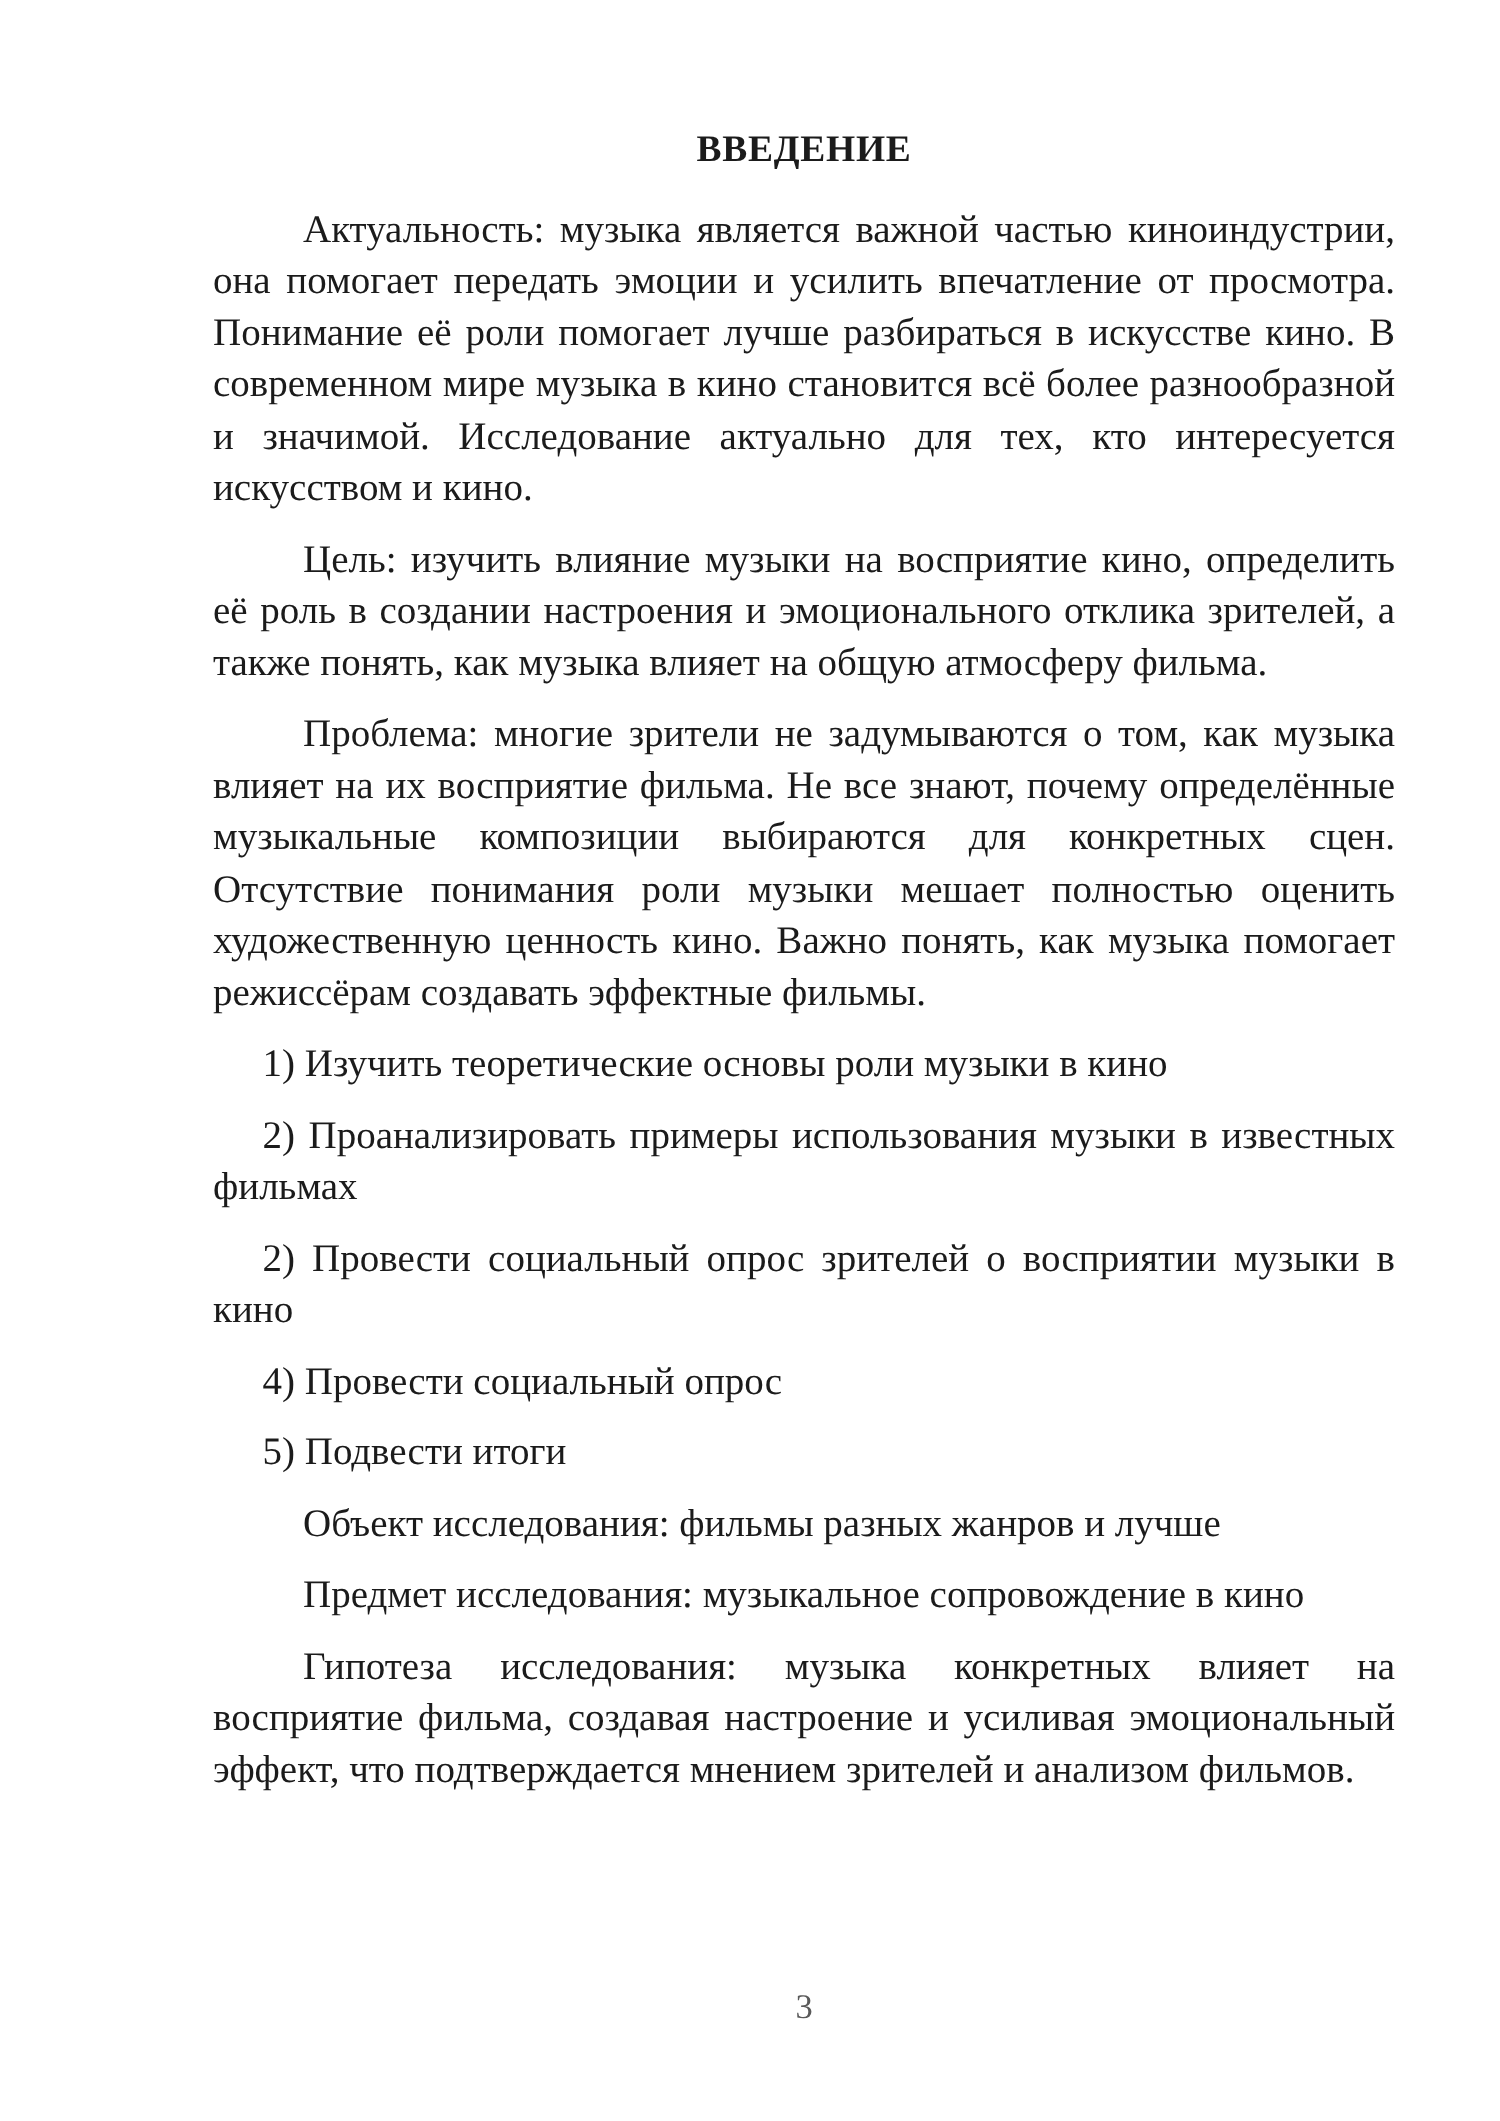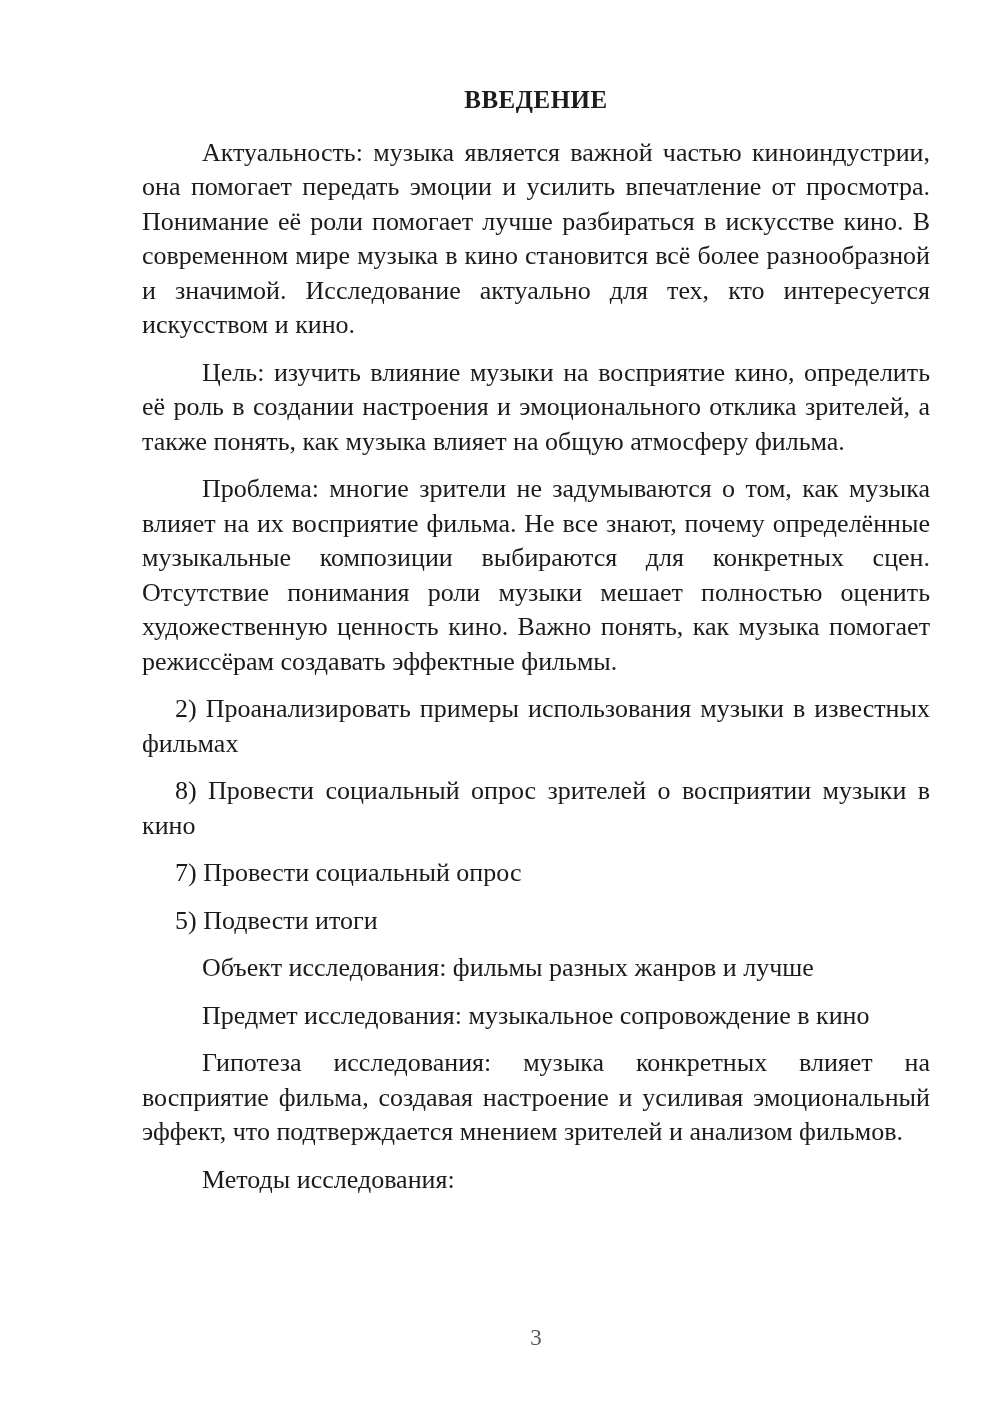--- a/index.html
+++ b/index.html
@@ -62,33 +62,33 @@
   <div class="content">
     <h1 class="doc-title">ВВЕДЕНИЕ</h1>
 
     <p class="para">Актуальность: музыка является важной частью киноиндустрии, она помогает передать эмоции и усилить впечатление от просмотра. Понимание её роли помогает лучше разбираться в искусстве кино. В современном мире музыка в кино становится всё более разнообразной и значимой. Исследование актуально для тех, кто интересуется искусством и кино.</p>
 
     <p class="para">Цель: изучить влияние музыки на восприятие кино, определить её роль в создании настроения и эмоционального отклика зрителей, а также понять, как музыка влияет на общую атмосферу фильма.</p>
 
     <p class="para">Проблема: многие зрители не задумываются о том, как музыка влияет на их восприятие фильма. Не все знают, почему определённые музыкальные композиции выбираются для конкретных сцен. Отсутствие понимания роли музыки мешает полностью оценить художественную ценность кино. Важно понять, как музыка помогает режиссёрам создавать эффектные фильмы.</p>
 
 
+    <p class="para list-item">1) Изучить теоретические основы роли музыки в кино</p>
 
     <p class="para list-item">2) Проанализировать примеры использования музыки в известных фильмах</p>
 
-    <p class="para list-item">8) Провести социальный опрос зрителей о восприятии музыки в кино</p>
+    <p class="para list-item">2) Провести социальный опрос зрителей о восприятии музыки в кино</p>
 
-    <p class="para list-item">7) Провести социальный опрос</p>
+    <p class="para list-item">4) Провести социальный опрос</p>
 
     <p class="para list-item">5) Подвести итоги</p>
 
     <p class="para">Объект исследования: фильмы разных жанров и лучше</p>
 
     <p class="para">Предмет исследования: музыкальное сопровождение в кино</p>
 
     <p class="para">Гипотеза исследования: музыка конкретных влияет на восприятие фильма, создавая настроение и усиливая эмоциональный эффект, что подтверждается мнением зрителей и анализом фильмов.</p>
 
-    <p class="para">Методы исследования:</p>
 
   </div>
 
   <div class="page-footer">3</div>
 </div>
 
 </body></html>

